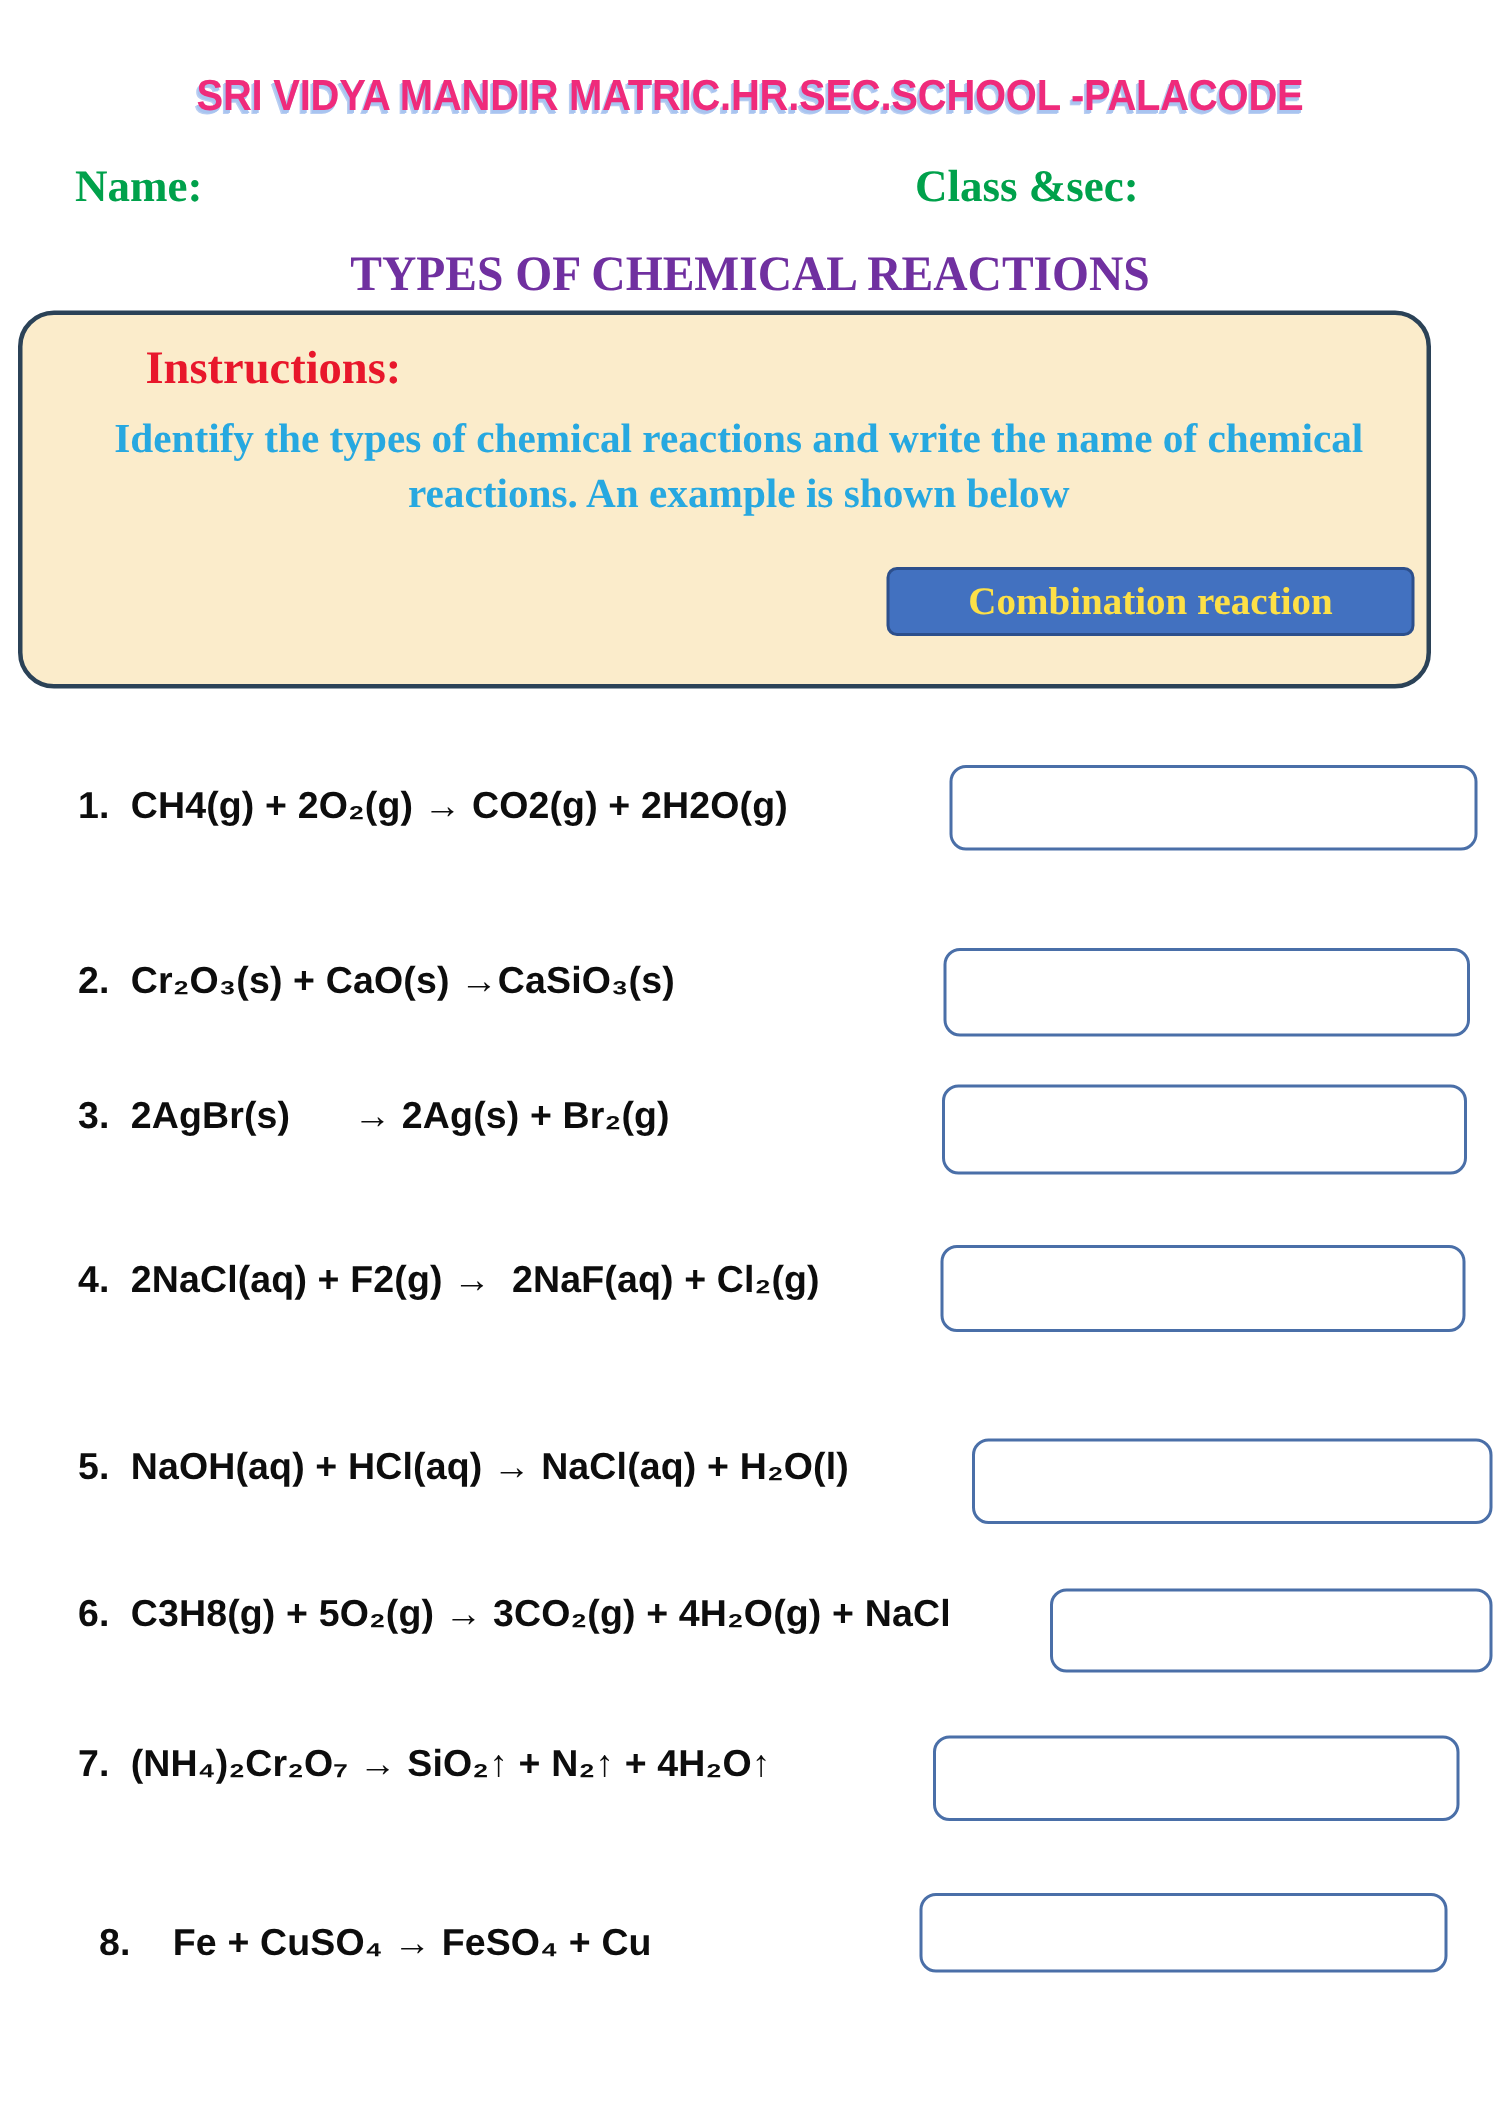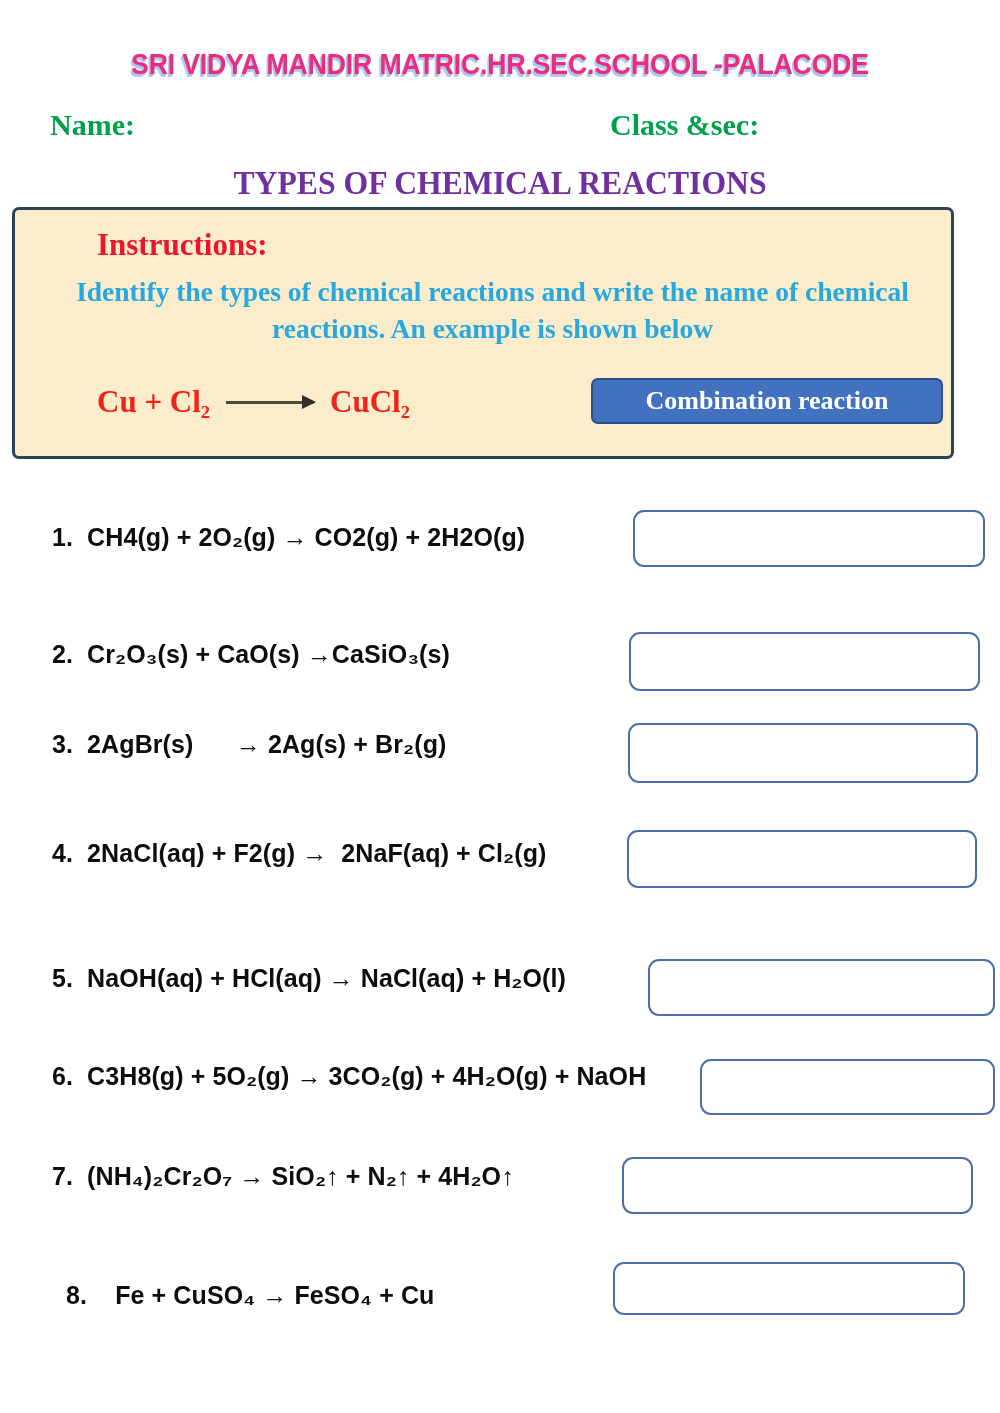--- a/index.html
+++ b/index.html
@@ -69,21 +69,21 @@
   
   .instructions-box {
     position: absolute;
     left: 12px;
     top: 207px;
     width: 942px;
     height: 252px;
     box-sizing: border-box;
     background: #fbeccb;
     border: 3px solid #2b4257;
-    border-radius: 7px;
+    border-radius: 24px;
   }
   .instructions-heading {
     position: absolute;
     left: 82px;
     top: 17px;
     font-family: "Liberation Serif", serif;
     font-weight: bold;
     font-size: 31px;
     color: #e8172b;
     white-space: nowrap;
@@ -139,21 +139,21 @@
   .badge {
     position: absolute;
     left: 576px;
     top: 0;
     width: 352px;
     height: 46px;
     box-sizing: border-box;
     background: #4271c0;
     border: 2px solid #2c4f8c;
     border-radius: 7px;
-    color: #ffffff;
+    color: #fde047;
     font-family: "Liberation Serif", serif;
     font-weight: bold;
     font-size: 26px;
     display: flex;
     align-items: center;
     justify-content: center;
     white-space: nowrap;
   }
 
   
@@ -211,25 +211,20 @@
 
 <div class="page-title">TYPES OF CHEMICAL REACTIONS</div>
 
 <div class="instructions-box">
 
   <div class="instructions-heading">Instructions:</div>
 
   <div class="instructions-body">Identify the types of chemical reactions and write the name of chemical reactions. An example is shown below</div>
 
   <div class="example-row">
-    <div class="example-eq">
-      <span>Cu + Cl₂</span>
-      <span class="eq-arrow"></span>
-      <span>CuCl₂</span>
-    </div>
     <div class="badge">Combination reaction</div>
   </div>
 </div>
 
 <div class="q-eq q1">
   <span style="white-space: pre; margin-right: 7px;">1.</span>
   <span style="white-space: pre;">CH4(g) + 2O₂(g) → CO2(g) + 2H2O(g)</span>
 </div>
 <input class="answer-box b1" type="text" placeholder="" style="">
 
@@ -252,21 +247,21 @@
 <input class="answer-box b4" type="text" placeholder="" style="">
 
 <div class="q-eq q5">
   <span style="white-space: pre; margin-right: 7px;">5.</span>
   <span style="white-space: pre;">NaOH(aq) + HCl(aq) → NaCl(aq) + H₂O(l)</span>
 </div>
 <input class="answer-box b5" type="text" placeholder="" style="">
 
 <div class="q-eq q6">
   <span style="white-space: pre; margin-right: 7px;">6.</span>
-  <span style="white-space: pre;">C3H8(g) + 5O₂(g) → 3CO₂(g) + 4H₂O(g) + NaOH</span>
+  <span style="white-space: pre;">C3H8(g) + 5O₂(g) → 3CO₂(g) + 4H₂O(g) + NaCl</span>
 </div>
 <input class="answer-box b6" type="text" placeholder="" style="">
 
 <div class="q-eq q7">
   <span style="white-space: pre; margin-right: 7px;">7.</span>
   <span style="white-space: pre;">(NH₄)₂Cr₂O₇ → SiO₂↑ + N₂↑ + 4H₂O↑</span>
 </div>
 <input class="answer-box b7" type="text" placeholder="" style="">
 
 <div class="q-eq q8">

